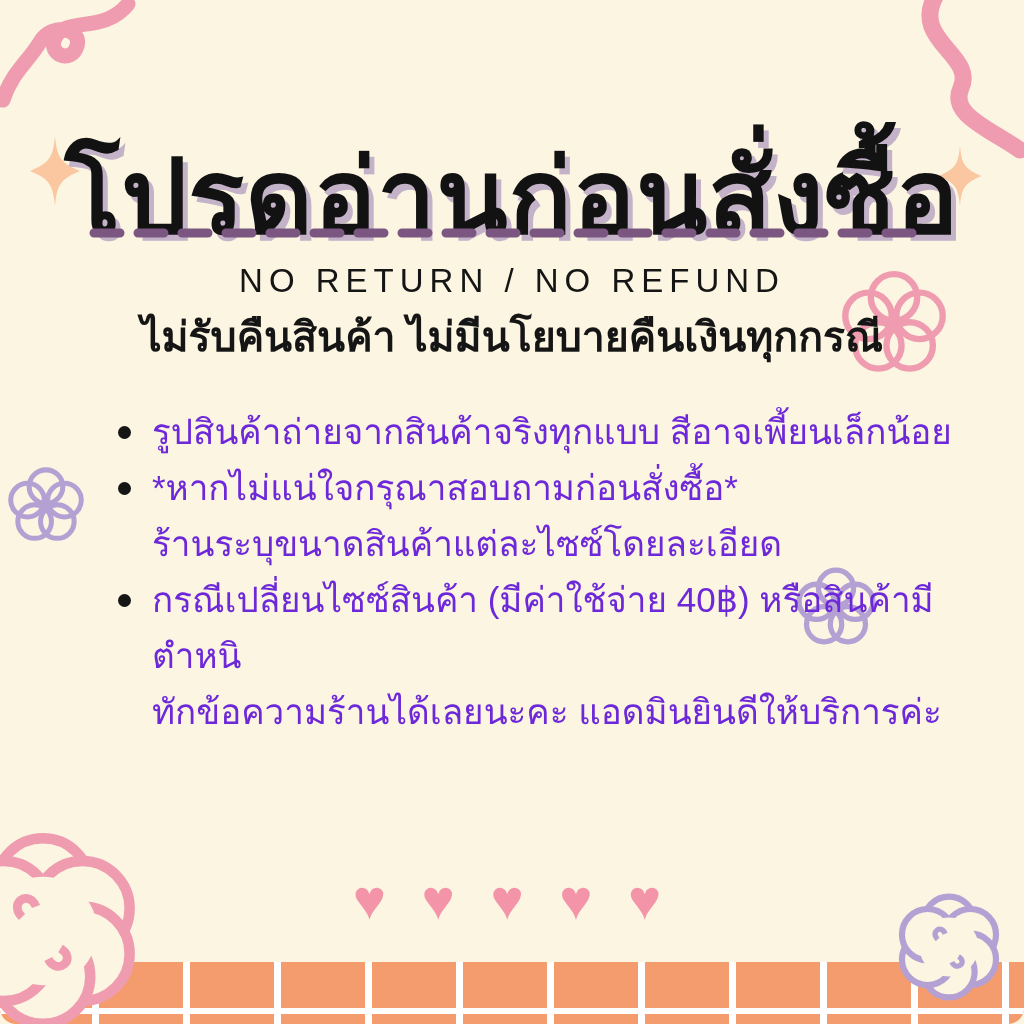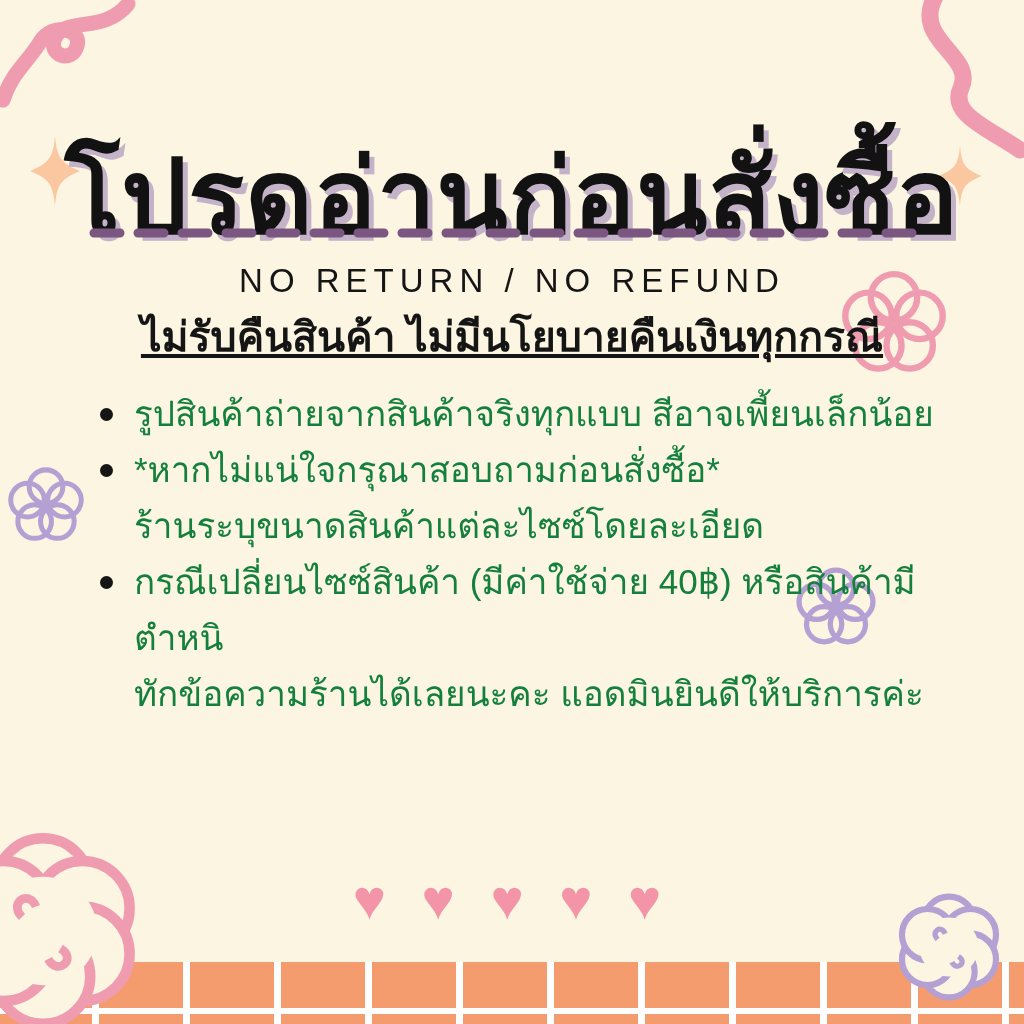--- a/index.html
+++ b/index.html
@@ -3,44 +3,44 @@
 <meta charset="utf-8">
 <style>
   html,body{margin:0;padding:0;}
   body{
     width:1024px;height:1024px;
     font-family:"Liberation Sans","DejaVu Sans",sans-serif;
     background:#FBF5E1;
   }
   .canvas{
     position:relative;width:1024px;height:1024px;overflow:hidden;
-    background:#FBF5E1;color:#161616;
+    background:#FBF5E1;color:#161616;border-radius:16px;
   }
   
   .title{
     position:absolute;top:62px;left:0;width:1024px;
     text-align:center;font-size:104px;font-weight:bold;line-height:1.25;
     color:#121212;white-space:nowrap;
     text-shadow:5px 6px 0 #C3B2C8;
     letter-spacing:1px;
   }
   .divider{position:absolute;top:226px;left:88px;}
   .sub-en{
     position:absolute;top:262px;left:0;width:1024px;text-align:center;
     font-size:33px;font-weight:normal;letter-spacing:6px;color:#151515;
   }
   .sub-th{
     position:absolute;top:304px;left:0;width:1024px;text-align:center;
-    font-size:41px;font-weight:bold;color:#151515;text-decoration:underline;
+    font-size:41px;font-weight:bold;color:#151515;
   }
   
   .policy-list{
     position:absolute;top:386px;left:98px;width:880px;
-    margin:0;padding:0;list-style:none;
-    font-size:35px;line-height:56px;color:#15803d;
+    margin:18px;padding:0;list-style:none;
+    font-size:35px;line-height:56px;color:#6d28d9;
   }
   .policy-list li{position:relative;padding-left:36px;margin:0;}
   .policy-list li::before{
     content:"";position:absolute;left:2px;top:22px;
     width:13px;height:13px;border-radius:50%;background:#151515;
   }
   .policy-line{display:block;}
   
   .hearts{
     position:absolute;top:872px;left:0;width:1024px;text-align:center;

